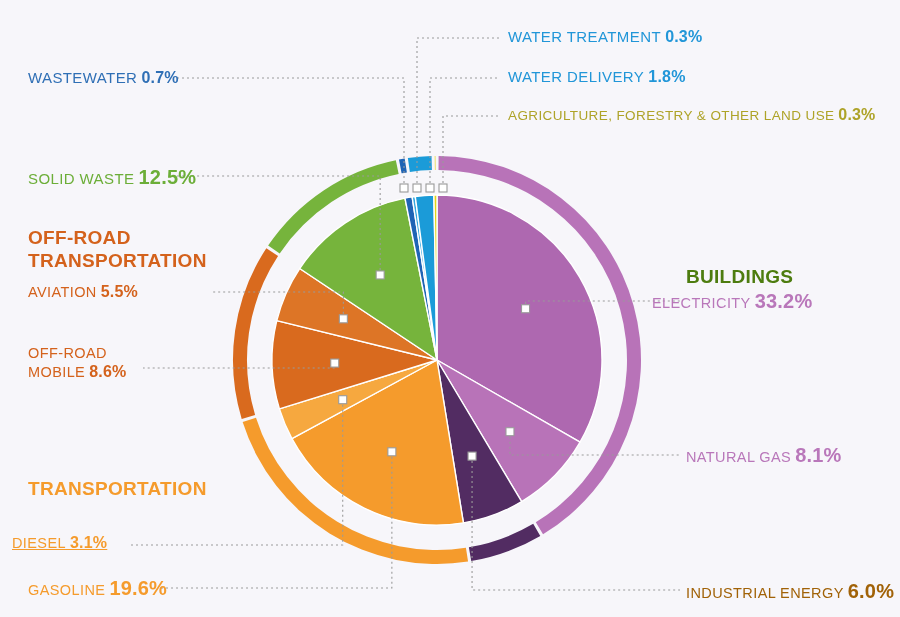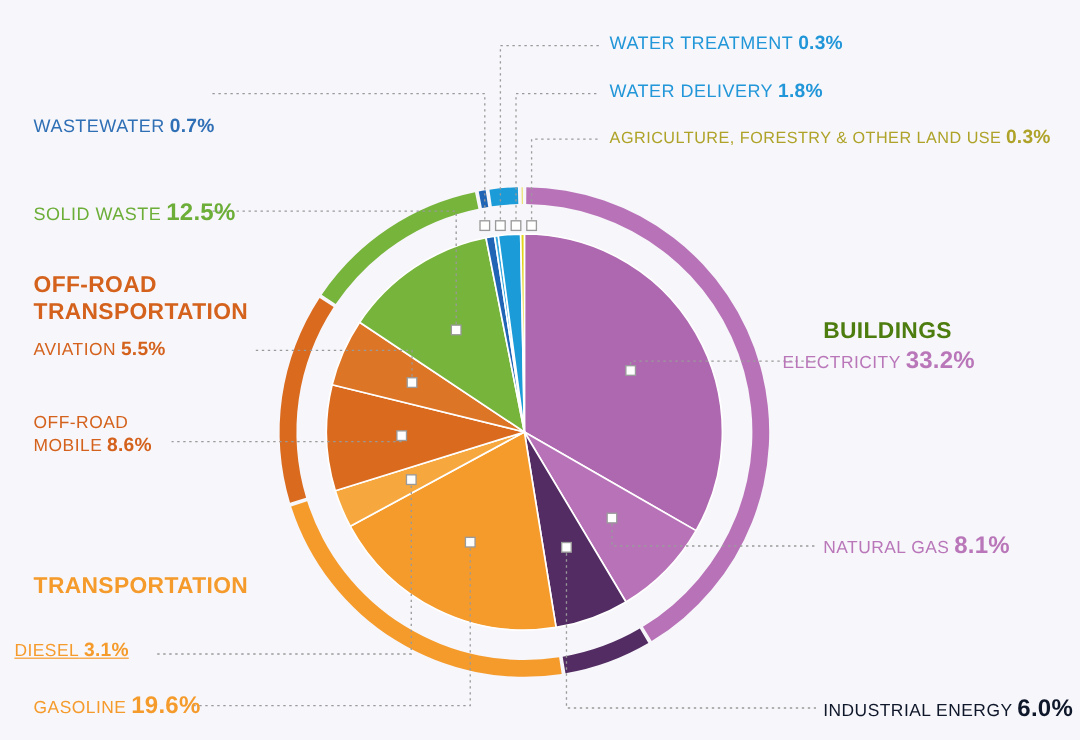--- a/index.html
+++ b/index.html
@@ -79,21 +79,21 @@
         <rect x="521.5406246161996" y="304.7569732297825" width="8" height="8" fill="#ffffff" stroke="#9a9a9a" stroke-width="1.1"></rect>
         <rect x="505.9611275436125" y="427.7074882251826" width="8" height="8" fill="#ffffff" stroke="#9a9a9a" stroke-width="1.1"></rect>
         <rect x="468.055965807923" y="452.1060313470166" width="8" height="8" fill="#ffffff" stroke="#9a9a9a" stroke-width="1.1"></rect>
         <rect x="400" y="184" width="8" height="8" fill="#ffffff" stroke="#9a9a9a" stroke-width="1.1"></rect>
         <rect x="413" y="184" width="8" height="8" fill="#ffffff" stroke="#9a9a9a" stroke-width="1.1"></rect>
         <rect x="426" y="184" width="8" height="8" fill="#ffffff" stroke="#9a9a9a" stroke-width="1.1"></rect>
         <rect x="439" y="184" width="8" height="8" fill="#ffffff" stroke="#9a9a9a" stroke-width="1.1"></rect>
       </g>
   </svg>
 
-  <div class="lbl s15" style="left: 28px; top: 69px; color: rgb(47, 111, 181); margin-top: 28px;">
+  <div class="lbl s15" style="left: 28px; top: 69px; color: rgb(47, 111, 181);">
     <span class="nm">WASTEWATER</span>
     <span class="pc p17">0.7%</span>
   </div>
 
   <div class="lbl s15" style="left: 28px; top: 166px; color: rgb(108, 174, 56);">
     <span class="nm">SOLID WASTE</span>
     <span class="pc p19">12.5%</span>
   </div>
 
   <div class="grp s19 two" style="left: 28px; top: 227px; color: rgb(212, 98, 28);">
@@ -150,18 +150,18 @@
   <div class="lbl s14" style="left: 652px; top: 290px; color: rgb(185, 119, 186);">
     <span class="nm">ELECTRICITY</span>
     <span class="pc p19">33.2%</span>
   </div>
 
   <div class="lbl s14" style="left: 686px; top: 444px; color: rgb(185, 119, 186);">
     <span class="nm">NATURAL GAS</span>
     <span class="pc p19">8.1%</span>
   </div>
 
-  <div class="lbl s14" style="left: 686px; top: 580px; color: #0f172a;">
+  <div class="lbl s14" style="left: 686px; top: 580px; color: #a16207;">
     <span class="nm">INDUSTRIAL ENERGY</span>
     <span class="pc p19">6.0%</span>
   </div>
 
 </div>
 
 </body></html>

